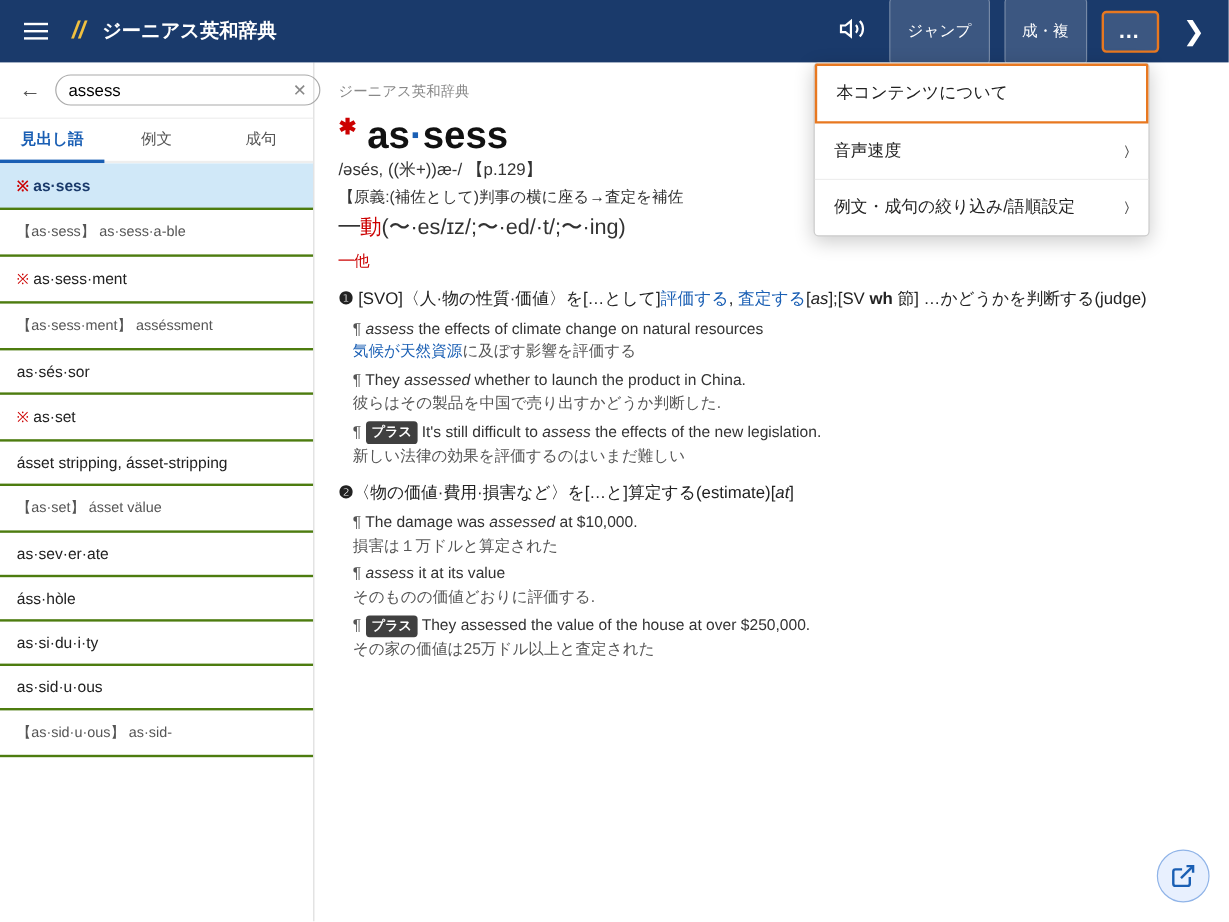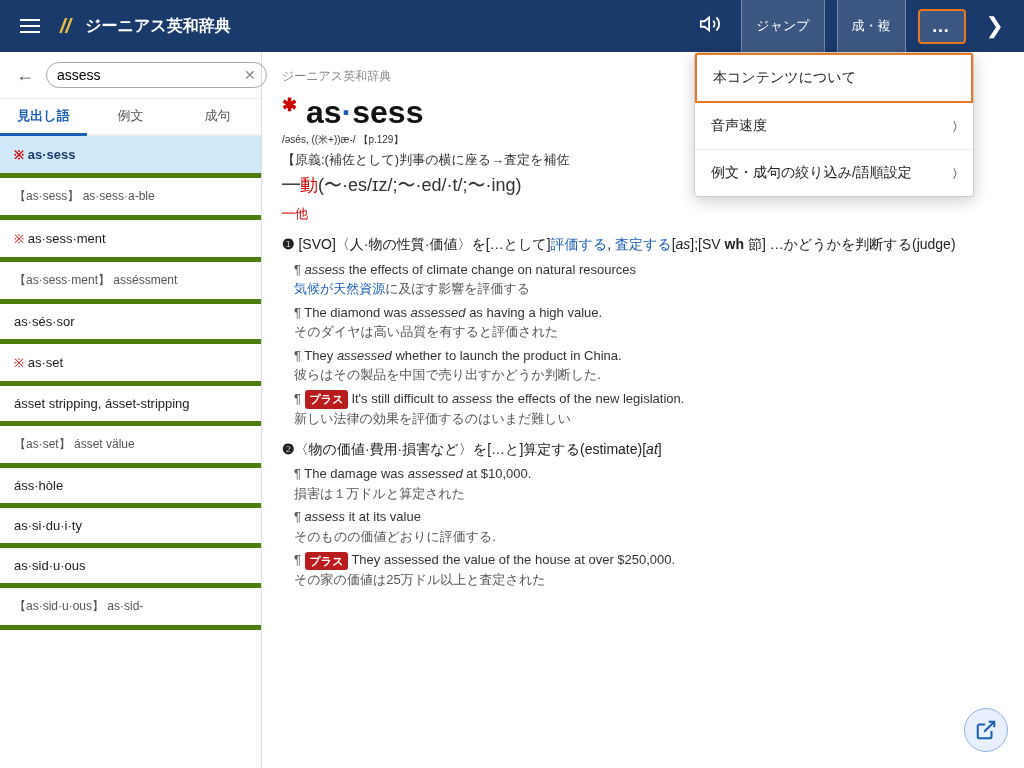--- a/index.html
+++ b/index.html
@@ -133,21 +133,21 @@
 
     .sidebar-list {
       flex: 1;
       overflow-y: auto;
     }
     .sidebar-item {
       padding: 10px 14px;
       cursor: pointer;
       font-size: 13px;
       color: #222;
-      border-bottom: 5px solid #4d7c0f;
+      border-bottom: 2px solid #4d7c0f;
     }
     .sidebar-item.active {
       background: #d0e8f8;
       color: #1a3a6b;
       font-weight: bold;
     }
     .sidebar-item .red-asterisk { color: #cc0000; font-size: 12px; }
     .sidebar-item .bracket { color: #555; font-size: 12px; }
 
     
@@ -166,21 +166,21 @@
 
     .entry-headword {
       font-size: 32px;
       font-weight: bold;
       color: #111;
       line-height: 1.2;
       margin-bottom: 2px;
     }
 
     .entry-pron {
-      font-size: 10px;
+      font-size: 14px;
       color: #333;
       margin-bottom: 4px;
     }
     .entry-origin {
       font-size: 13px;
       color: #333;
       margin-bottom: 4px;
     }
     .entry-inflection {
       font-size: 18px;
@@ -204,33 +204,33 @@
 
     .example-block { margin: 4px 0 4px 12px; }
     .example-en { font-size: 13px; color: #333; line-height: 1.5; }
     .example-en em { font-style: italic; }
     .example-ja { font-size: 13px; color: #555; line-height: 1.5; }
     .example-ja .link { color: #1a5fb4; text-decoration: none; cursor: pointer; }
     .para-mark { color: #555; }
 
     .plus-badge {
       display: inline-block;
-      background: #b91c1c;
+      background: #404040;
       color: white;
       font-size: 11px;
       font-weight: bold;
       padding: 1px 5px;
       border-radius: 3px;
       margin-right: 3px;
       vertical-align: middle;
     }
     .dropdown-menu {
       position: absolute;
       top: 52px;
-      right: 50px;
+      right: 66px;
       background: white;
       border: 1px solid #ccc;
       border-radius: 4px;
       box-shadow: 0 4px 16px rgba(0,0,0,0.2);
       width: 280px;
       z-index: 300;
     }
     .dropdown-menu-item {
       display: flex;
       align-items: center;
@@ -333,20 +333,23 @@
         <span class="red-asterisk">※</span>
         <span>as·set</span>
       </div>
       <div class="sidebar-item">
         <span>ásset stripping, ásset-stripping</span>
       </div>
       <div class="sidebar-item">
         <span class="bracket">【as·set】 ásset välue</span>
       </div>
       <div class="sidebar-item">
+        <span>as·sev·er·ate</span>
+      </div>
+      <div class="sidebar-item">
         <span>áss·hòle</span>
       </div>
       <div class="sidebar-item">
         <span>as·si·du·i·ty</span>
       </div>
       <div class="sidebar-item">
         <span>as·sid·u·ous</span>
       </div>
       <div class="sidebar-item">
         <span class="bracket">【as·sid·u·ous】 as·sid-</span>
@@ -377,24 +380,20 @@
       <div class="def-text">
         <strong>❶</strong>
         [SVO]〈人·物の性質·価値〉を[…として]<a class="link">評価する</a>, <a class="link">査定する</a>[<em>as</em>];[SV <strong>wh</strong> 節] …かどうかを判断する(judge)
       </div>
 
       <div class="example-block">
         <div class="example-en"><span class="para-mark">¶</span> <em>assess</em> the effects of climate change on natural resources</div>
         <div class="example-ja"><a class="link">気候が天然資源</a>に及ぼす影響を評価する</div>
       </div>
 
-      <div class="example-block">
-        <div class="example-en"><span class="para-mark">¶</span> The diamond was <em>assessed</em> as having a high value.</div>
-        <div class="example-ja">そのダイヤは高い品質を有すると評価された</div>
-      </div>
 
       <div class="example-block">
         <div class="example-en"><span class="para-mark">¶</span> They <em>assessed</em> whether to launch the product in China.</div>
         <div class="example-ja">彼らはその製品を中国で売り出すかどうか判断した.</div>
       </div>
 
       <div class="example-block">
         <div class="example-en"><span class="para-mark">¶</span> <span class="plus-badge">プラス</span>It's still difficult to <em>assess</em> the effects of the new legislation.</div>
         <div class="example-ja">新しい法律の効果を評価するのはいまだ難しい</div>
       </div>

